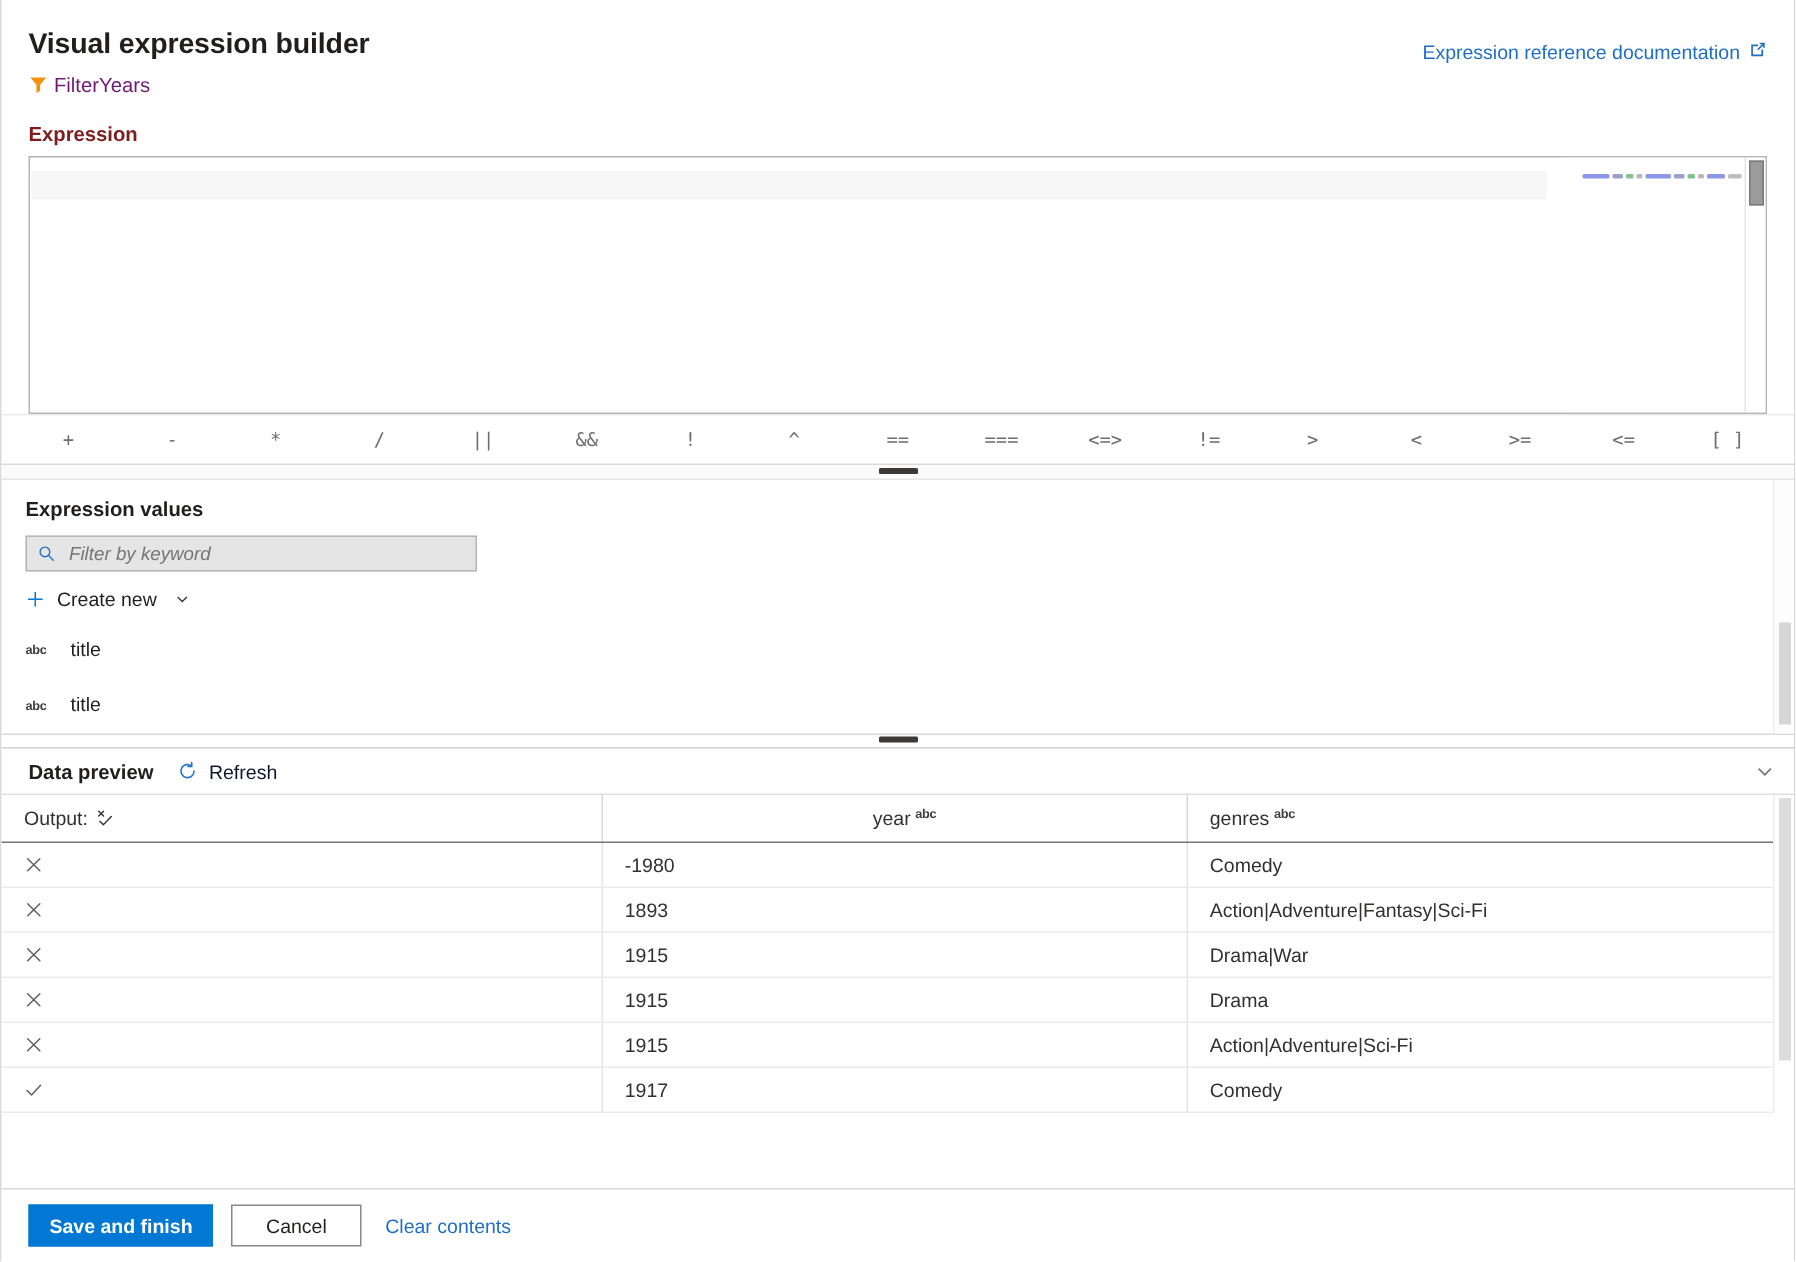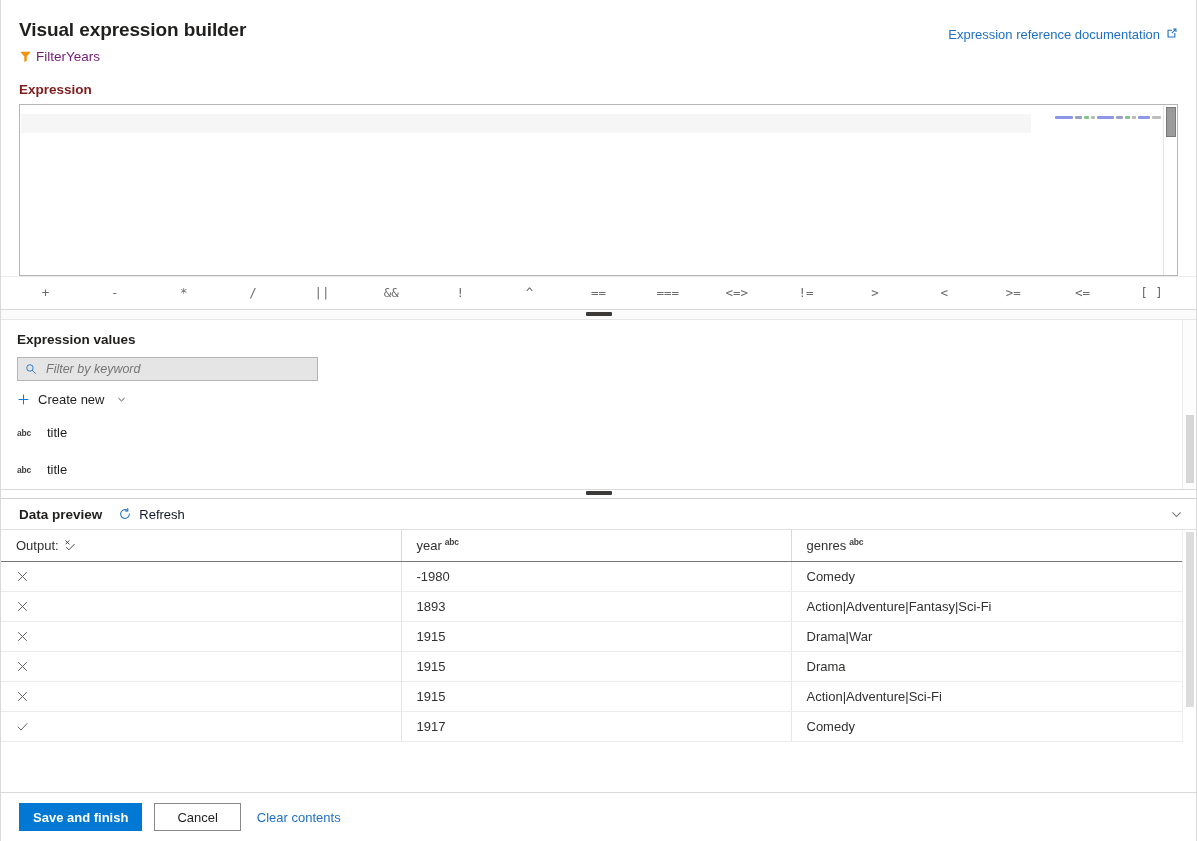--- a/index.html
+++ b/index.html
@@ -330,21 +330,21 @@
     font-size: 13px;
     color: #323130;
     height: 31px;
     padding-left: 15px;
     border-right: 1px solid #d9d9d9;
     border-bottom: 1.5px solid #767676;
     background: #ffffff;
     vertical-align: middle;
   }
   table.grid th.c0 { width: 400px; }
-  table.grid th.c1 { width: 390px; }
+  table.grid th.c1 { width: 390px; text-align: center; }
   table.grid th.c2 { width: 391px; border-right: 0; }
   table.grid td {
     font-size: 13px;
     color: #323130;
     height: 30px;
     padding-left: 15px;
     border-right: 1px solid #e6e6e6;
     border-bottom: 1px solid #ebebeb;
     vertical-align: middle;
     background: #ffffff;

